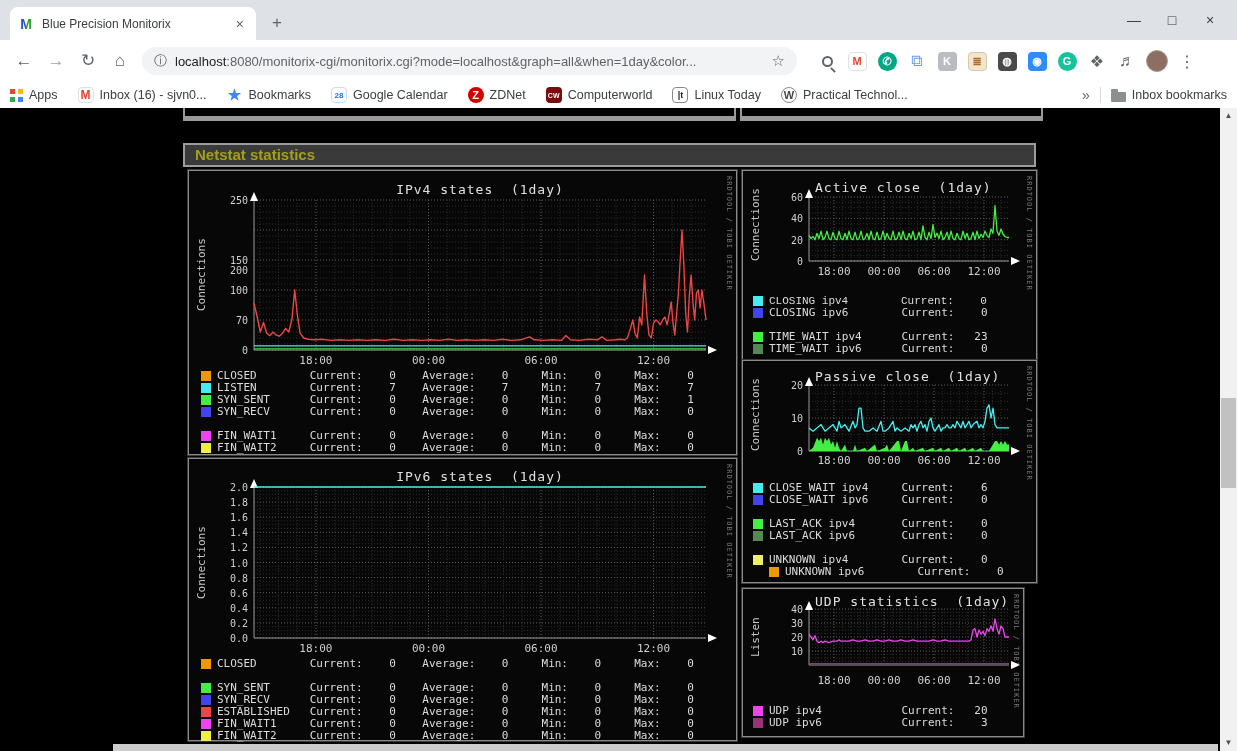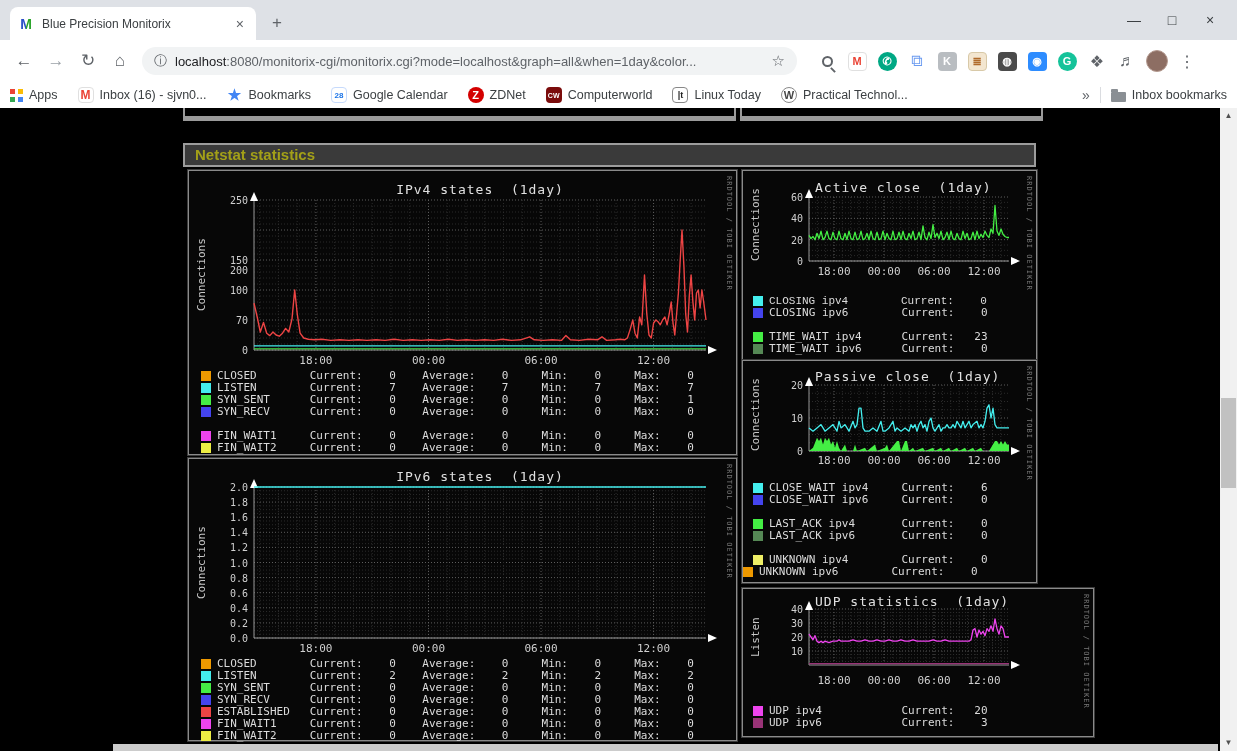--- a/index.html
+++ b/index.html
@@ -66,21 +66,21 @@
   .section-header { position:absolute; left:183px; top:35px; width:853px; height:24px;
                     background:#3a3a3a; border:2px solid #9c9c9c; line-height:20px;
                     font-size:15px; font-weight:bold; padding-left:10px; }
 
   .graph-box { position:absolute; background:#070707; border:1px solid #8a8a8a;
                box-shadow:0 0 0 1px #3c3c3c; font-family:"DejaVu Sans Mono", monospace; }
   #box-ipv4    { left:188px; top:62px;  width:549px; height:285px; }
   #box-ipv6    { left:188px; top:350px; width:549px; height:283px; }
   #box-active  { left:742px; top:62px;  width:295px; height:231px; }
   #box-passive { left:742px; top:252px; width:295px; height:223px; }
-  #box-udp     { left:742px; top:480px; width:352px; height:149px; }
+  #box-udp     { left:742px; top:480px; width:282px; height:149px; }
 
   .g-title { position:absolute; color:#e0e0e0; font-size:13px; white-space:pre; letter-spacing:1px; }
   .g-ylab  { position:absolute; color:#c8c8c8; font-size:11px;
              writing-mode:vertical-rl; transform:rotate(180deg); text-align:center; }
   .g-wm    { position:absolute; right:3px; top:5px; color:#787878; font-size:7px;
              writing-mode:vertical-rl; letter-spacing:1px; }
   .g-ytick { position:absolute; color:#d0d0d0; font-size:10px; text-align:right; width:44px; }
   .g-xtick { position:absolute; color:#d0d0d0; font-size:11px; text-align:center; width:50px; }
   .g-svg   { position:absolute; overflow:visible; }
   .g-lrow  { position:absolute; height:12px; display:flex; align-items:center; }
@@ -414,24 +414,20 @@
         <line x1="6" y1="8" x2="6" y2="159" stroke="#999" stroke-width="1"></line>
         <line x1="6" y1="159" x2="458" y2="159" stroke="#999" stroke-width="1"></line>
         <polygon points="2,9 10,9 6,0" fill="#fff"></polygon>
         <polygon points="460,155 460,163 469,159" fill="#fff"></polygon>
         <polyline points="6.0,8.0 458.0,8.0" fill="none" stroke="#44eeee" stroke-width="1.6" stroke-linejoin="round"></polyline>
       </svg>
       <div class="g-lrow" style="left: 12px; top: 199px;">
         <span class="g-sw" style="background: rgb(238, 153, 0);"></span>
         <span class="g-ltext">CLOSED        Current:    0    Average:    0     Min:    0     Max:    0</span>
       </div>
-      <div class="g-lrow" style="left: 12px; top: 211px;">
-        <span class="g-sw" style="background: rgb(68, 238, 238);"></span>
-        <span class="g-ltext">LISTEN        Current:    2    Average:    2     Min:    2     Max:    2</span>
-      </div>
       <div class="g-lrow" style="left: 12px; top: 223px;">
         <span class="g-sw" style="background: rgb(68, 238, 68);"></span>
         <span class="g-ltext">SYN_SENT      Current:    0    Average:    0     Min:    0     Max:    0</span>
       </div>
       <div class="g-lrow" style="left: 12px; top: 235px;">
         <span class="g-sw" style="background: rgb(68, 68, 238);"></span>
         <span class="g-ltext">SYN_RECV      Current:    0    Average:    0     Min:    0     Max:    0</span>
       </div>
       <div class="g-lrow" style="left: 12px; top: 247px;">
         <span class="g-sw" style="background: rgb(238, 68, 68);"></span>
@@ -582,21 +578,21 @@
         <span class="g-ltext">LAST_ACK ipv4       Current:    0</span>
       </div>
       <div class="g-lrow" style="left: 10px; top: 169px;">
         <span class="g-sw" style="background: rgb(85, 136, 85);"></span>
         <span class="g-ltext">LAST_ACK ipv6       Current:    0</span>
       </div>
       <div class="g-lrow" style="left: 10px; top: 193px;">
         <span class="g-sw" style="background: rgb(238, 238, 102);"></span>
         <span class="g-ltext">UNKNOWN ipv4        Current:    0</span>
       </div>
-      <div class="g-lrow" style="left: 0; top: 205px; justify-content: center;">
+      <div class="g-lrow" style="left: 26px; top: 205px; justify-content: center;">
         <span class="g-sw" style="background: rgb(238, 153, 0);"></span>
         <span class="g-ltext">UNKNOWN ipv6        Current:    0</span>
       </div>
     </div>
   <div class="graph-box" id="box-udp">
       <div class="g-title" style="top: 5px; left: 72px;">UDP statistics  (1day)</div>
       <div class="g-ylab" style="left: 6px; top: 20px; height: 56px;">Listen</div>
       <div class="g-wm">RRDTOOL / TOBI OETIKER</div>
       <div class="g-ytick" style="left: 16px; top: 57px;">10</div>
       <div class="g-ytick" style="left: 16px; top: 43px;">20</div>

